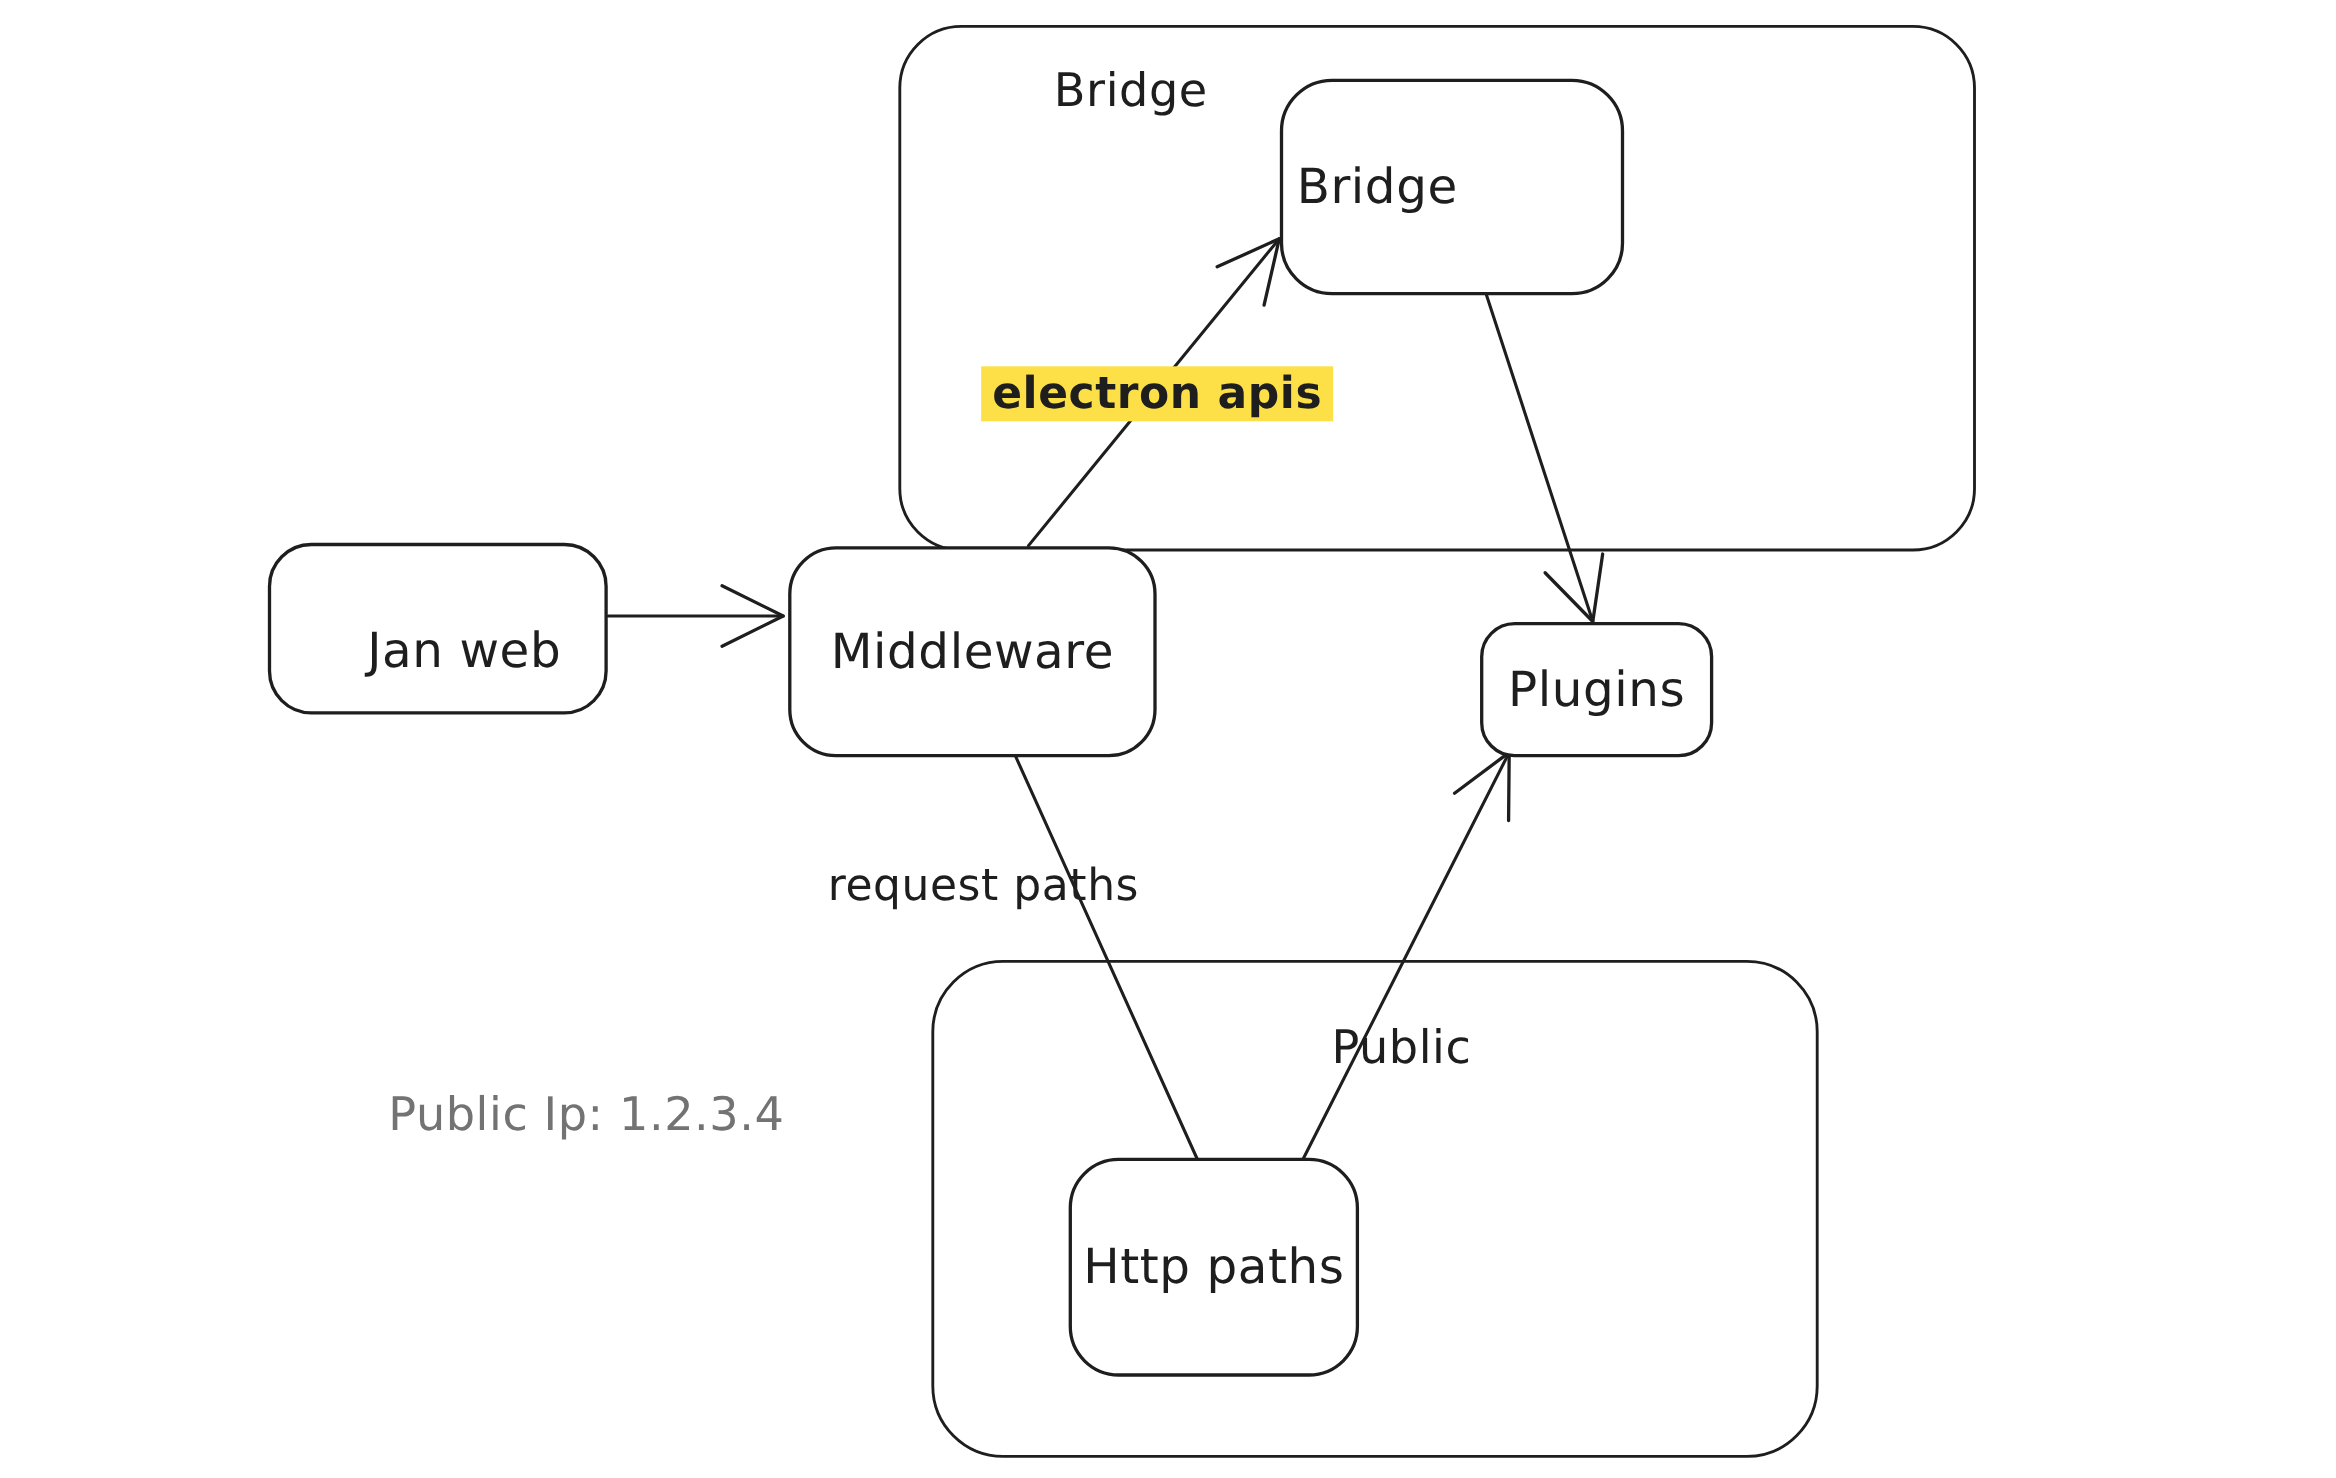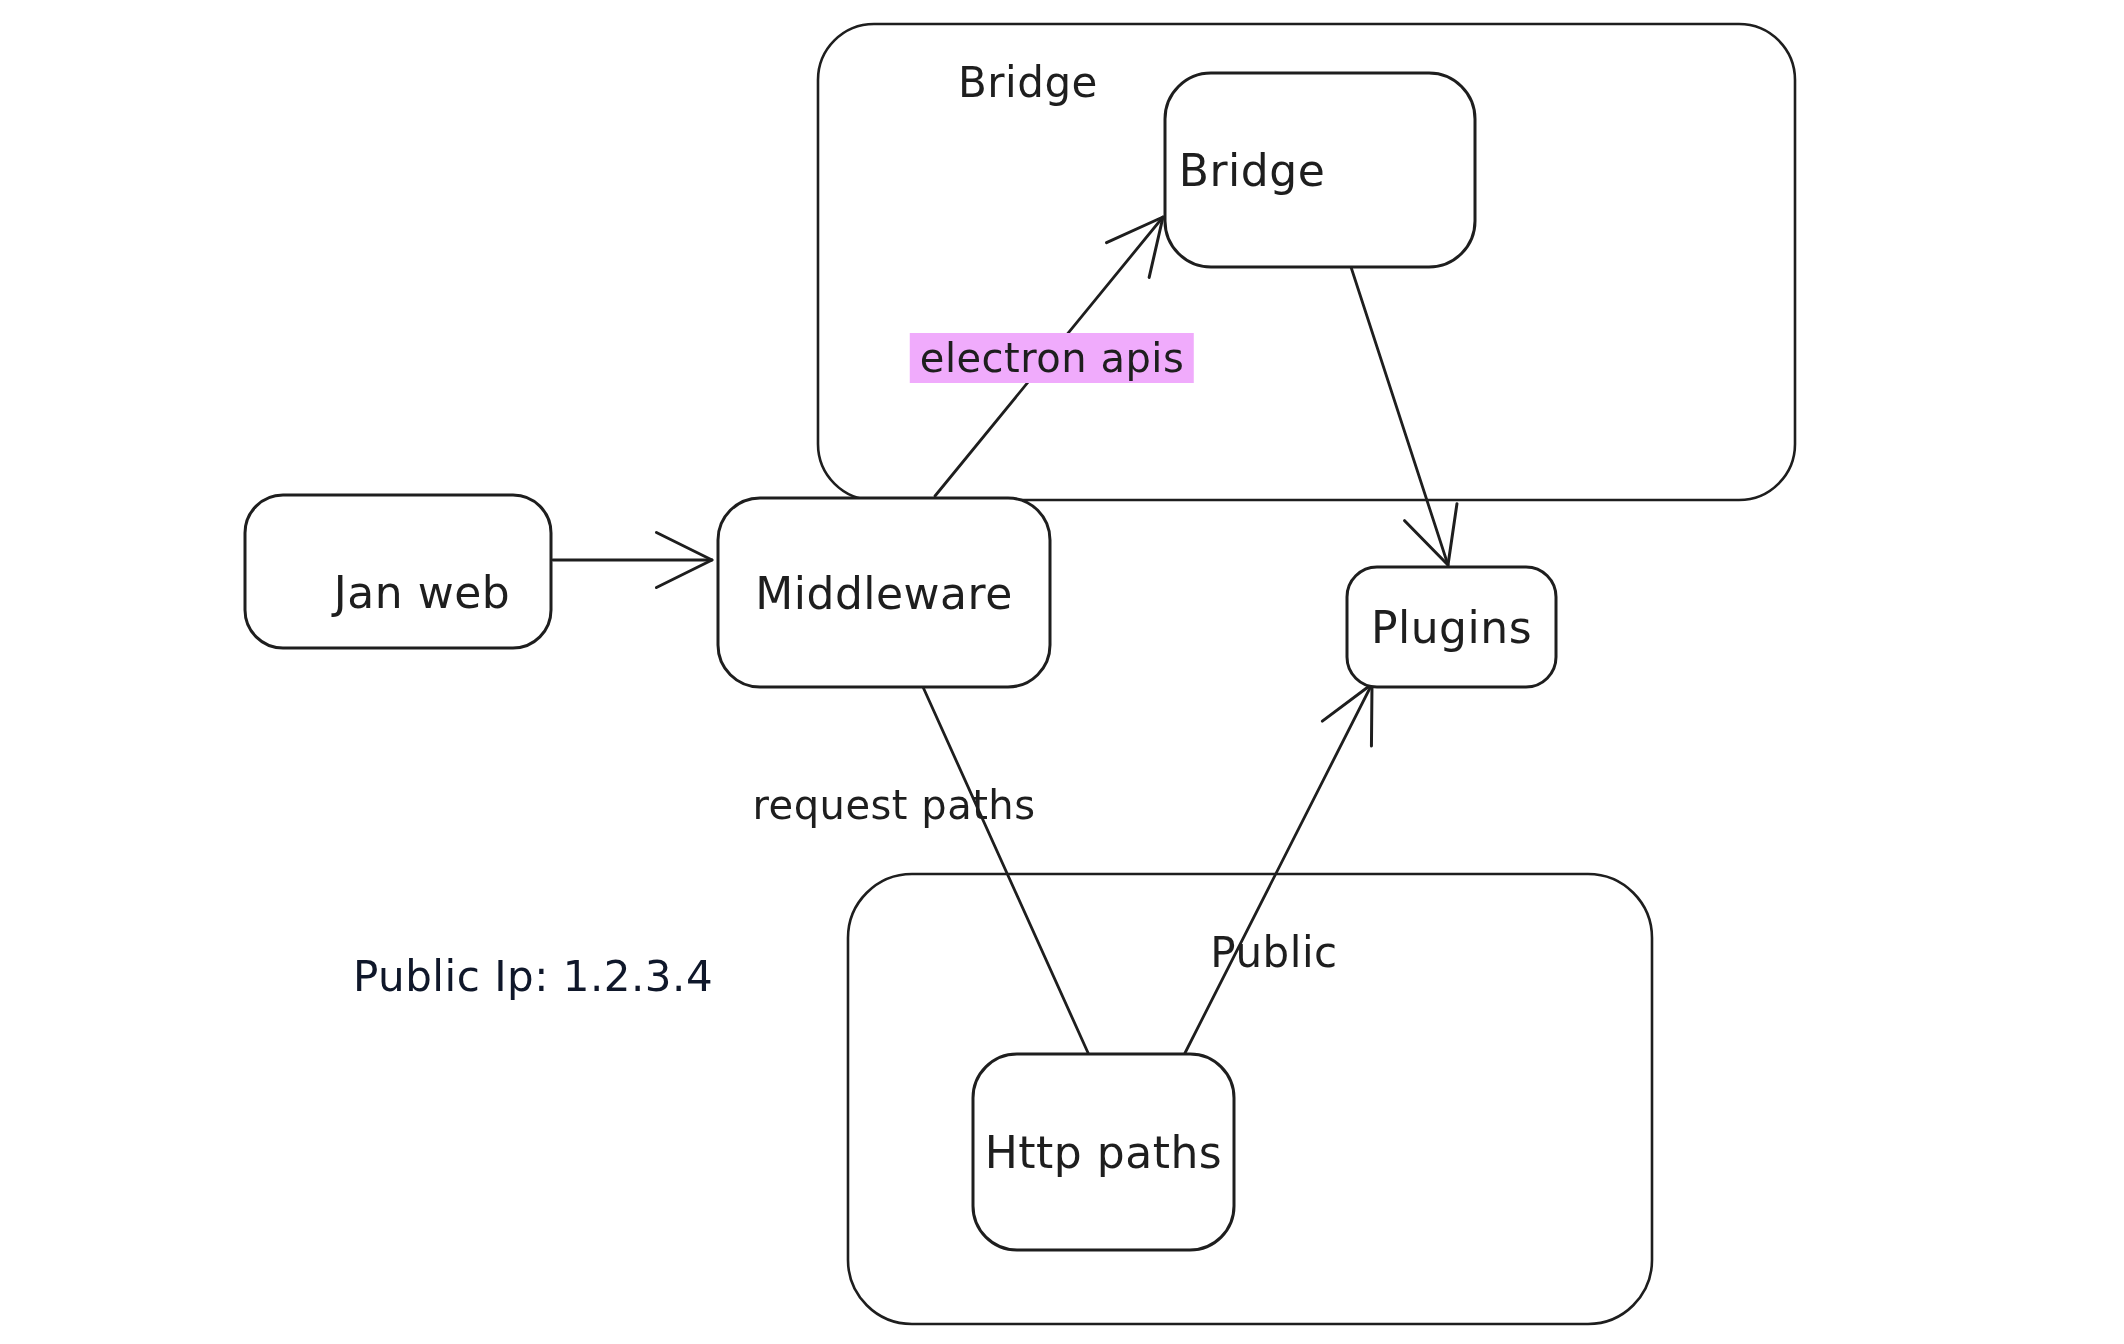--- a/index.html
+++ b/index.html
@@ -23,28 +23,29 @@
   .lbl {
     position: absolute;
     transform: translate(-50%, -50%);
     color: #1e1e1e;
     font-size: 44px;
     white-space: nowrap;
     letter-spacing: 0.5px;
   }
   .lbl.container-lbl { font-size: 42px; }
   .lbl.arrow-lbl { font-size: 40px; }
-  .lbl.bg { background: #f0abfc; padding: 2px 10px; }
+  .lbl.bg { background: #fde047; padding: 2px 10px; font-weight: bold; }
   .side-note {
     position: absolute;
-    color: #0f172a;
+    color: #737373;
     font-size: 42px;
     line-height: 53px;
     white-space: nowrap;
     letter-spacing: 0.5px;
+    margin-top: 36px;
   }
 </style>
 </head>
 <body>
 
 <div id="canvas">
   <svg id="diagram-svg" width="2124" height="1344" viewBox="0 0 2124 1344">
       <rect x="818" y="24" width="977" height="476" rx="56" ry="56" fill="none" stroke="#1e1e1e" stroke-width="2.6"></rect>
       <rect x="848" y="874" width="804" height="450" rx="64" ry="64" fill="none" stroke="#1e1e1e" stroke-width="2.6"></rect>
       <line x1="553" y1="560" x2="712" y2="560" stroke="#1e1e1e" stroke-width="2.8" stroke-linecap="round"></line>

